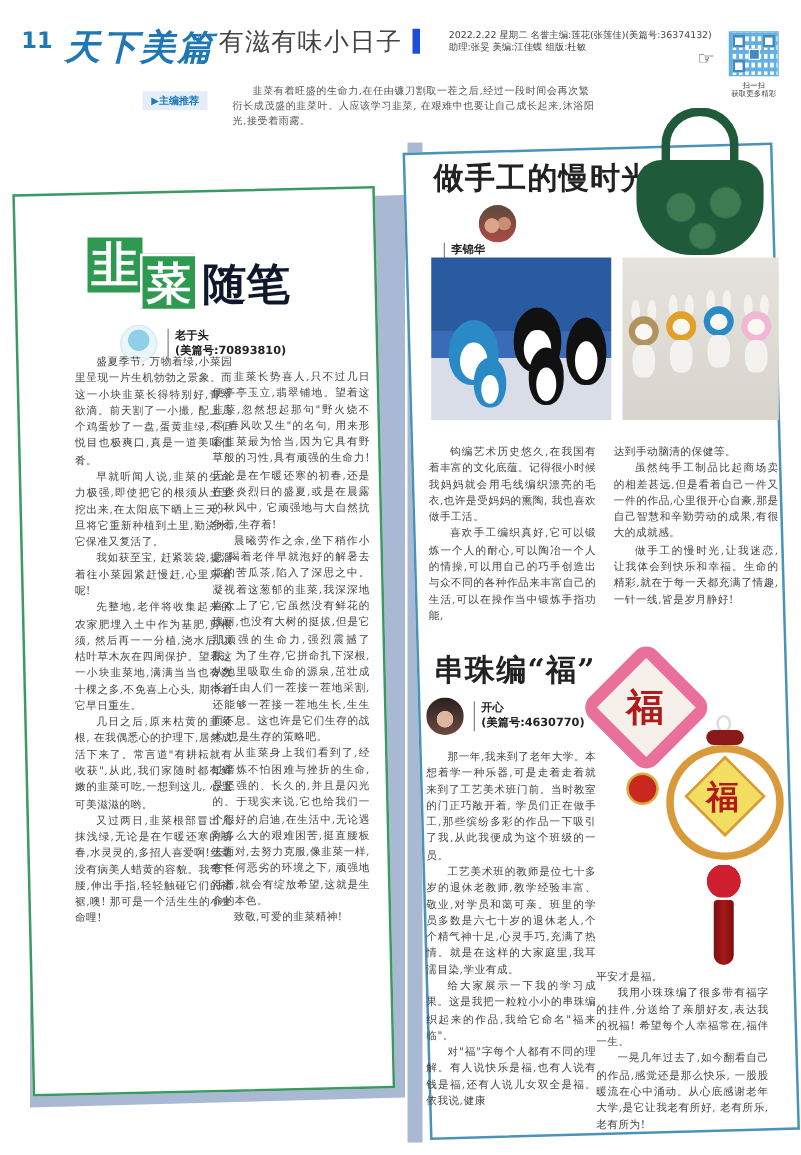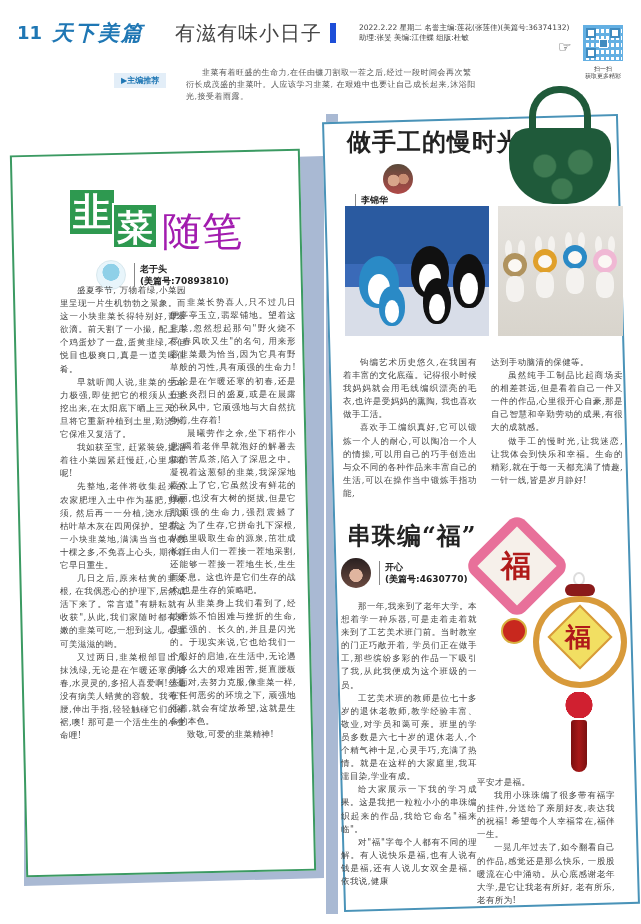--- a/index.html
+++ b/index.html
@@ -1,21 +1,21 @@
 <!DOCTYPE html>
 <html><head>
 <meta charset="utf-8">
 <style>
   * { box-sizing: border-box; margin: 0; padding: 0; }
   html, body { width: 641px; height: 924px; background: #ffffff; overflow: hidden; }
   body { position: relative; font-family: "DejaVu Serif", "Liberation Serif", serif; color: #333; }
 
   
   .page-num { position: absolute; left: 17px; top: 22px; font-family: "DejaVu Sans", sans-serif; font-weight: bold; font-size: 18px; color: #1f77b4; }
-  .brand { position: absolute; left: 52px; top: 19px; font-family: "DejaVu Serif", serif; font-weight: bold; font-style: italic; font-size: 21px; color: #1f77b4; letter-spacing: 2px; }
+  .brand { position: absolute; left: 52px; top: 19px; font-family: "DejaVu Serif", serif; font-weight: bold; font-style: italic; font-size: 28px; color: #1f77b4; letter-spacing: 2px; }
   .column-title { position: absolute; left: 175px; top: 20px; font-family: "DejaVu Sans", sans-serif; font-size: 20px; color: #444; letter-spacing: 1px; }
   .meta { position: absolute; left: 330px; top: 23px; border-left: 6px solid #1d4ed8; padding-left: 23px; font-family: "DejaVu Sans", sans-serif; font-size: 7.5px; line-height: 10px; color: #444; }
   .qr-wrap { position: absolute; left: 583px; top: 25px; width: 40px; text-align: center; }
   .qr { width: 40px; height: 36px; background: #fff; position: relative; border: 1px solid #4aa3df;
         background-image:
           linear-gradient(90deg, #4aa3df 50%, transparent 50%),
           linear-gradient(#4aa3df 50%, transparent 50%);
         background-size: 5px 5px, 7px 7px; opacity: .85; }
   .qr .corner { position: absolute; width: 10px; height: 10px; border: 2px solid #1f77b4; background: #fff; }
   .qr .c1 { left: 2px; top: 2px; } .qr .c2 { right: 2px; top: 2px; } .qr .c3 { left: 2px; bottom: 2px; }
@@ -26,21 +26,21 @@
   .editor-tag { position: absolute; left: 114px; top: 73px; background: #e3eef8; color: #1f77b4; font-family: "DejaVu Sans", sans-serif; font-weight: bold; font-size: 8px; padding: 2px 7px; }
   .editor-text { position: absolute; left: 186px; top: 67px; width: 290px; font-size: 8px; line-height: 12px; color: #555; letter-spacing: 0.5px; text-indent: 2em; }
 
   
   .left-shadow { position: absolute; left: 24px; top: 160px; width: 300px; height: 722px; background: #a9b9d3; transform: skewY(-1.5deg); }
   .left-box { position: absolute; left: 18px; top: 152px; width: 290px; height: 722px; background: #fff; border: 2px solid #3b9a62; transform: rotate(-1.3deg); }
   .left-inner { position: absolute; left: 18px; top: 152px; width: 290px; height: 722px; }
   .title-block { position: absolute; left: 52px; top: 38px; height: 58px; }
   .title-sq1 { position: absolute; left: 0; top: 0; width: 44px; height: 44px; background: #2e9950; color: #fff; font-size: 38px; font-weight: bold; line-height: 44px; text-align: center; }
   .title-sq2 { position: absolute; left: 42px; top: 13px; width: 44px; height: 44px; background: #2e9950; color: #fff; font-size: 36px; font-weight: bold; line-height: 44px; text-align: center; border-left: 2px solid #fff; border-top: 2px solid #fff; }
-  .title-rest { position: absolute; left: 92px; top: 14px; font-size: 40px; font-weight: normal; color: #a21caf; white-space: nowrap; }
+  .title-rest { position: absolute; left: 92px; top: 14px; font-size: 35px; font-weight: bold; color: #0f172a; white-space: nowrap; }
   .author { position: absolute; display: flex; align-items: center; }
   .avatar { width: 30px; height: 30px; border-radius: 50%; overflow: hidden; flex: none; }
   .avatar-fish { background: radial-gradient(circle at 50% 40%, #8fd0e8 0 38%, #e8f5fb 40% 100%); border: 1px solid #d8e8ee; }
   .avatar-photo1 { background: radial-gradient(circle at 35% 55%, #d8a58a 0 22%, transparent 24%), radial-gradient(circle at 68% 50%, #c98e72 0 20%, transparent 22%), linear-gradient(#5a4a3a, #b04a48); }
   .avatar-photo2 { background: radial-gradient(circle at 50% 58%, #e0b59f 0 28%, transparent 30%), linear-gradient(#2a2020, #6b4a40); }
   .author-text { border-left: 1px solid #888; margin-left: 8px; padding-left: 5px; font-family: "DejaVu Sans", sans-serif; font-weight: bold; font-size: 9px; line-height: 12px; color: #222; }
   .col { position: absolute; font-size: 8.5px; line-height: 13.1px; color: #444; text-align: justify; letter-spacing: 0.4px; }
   .col p { text-indent: 2em; }
 
   

